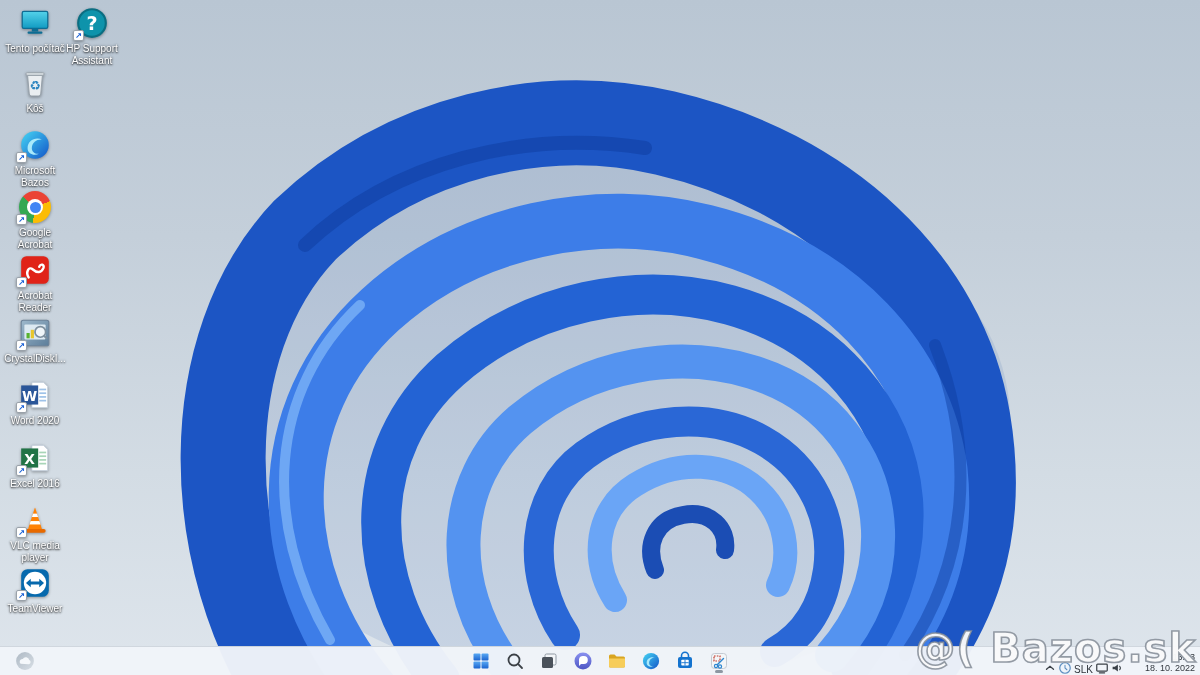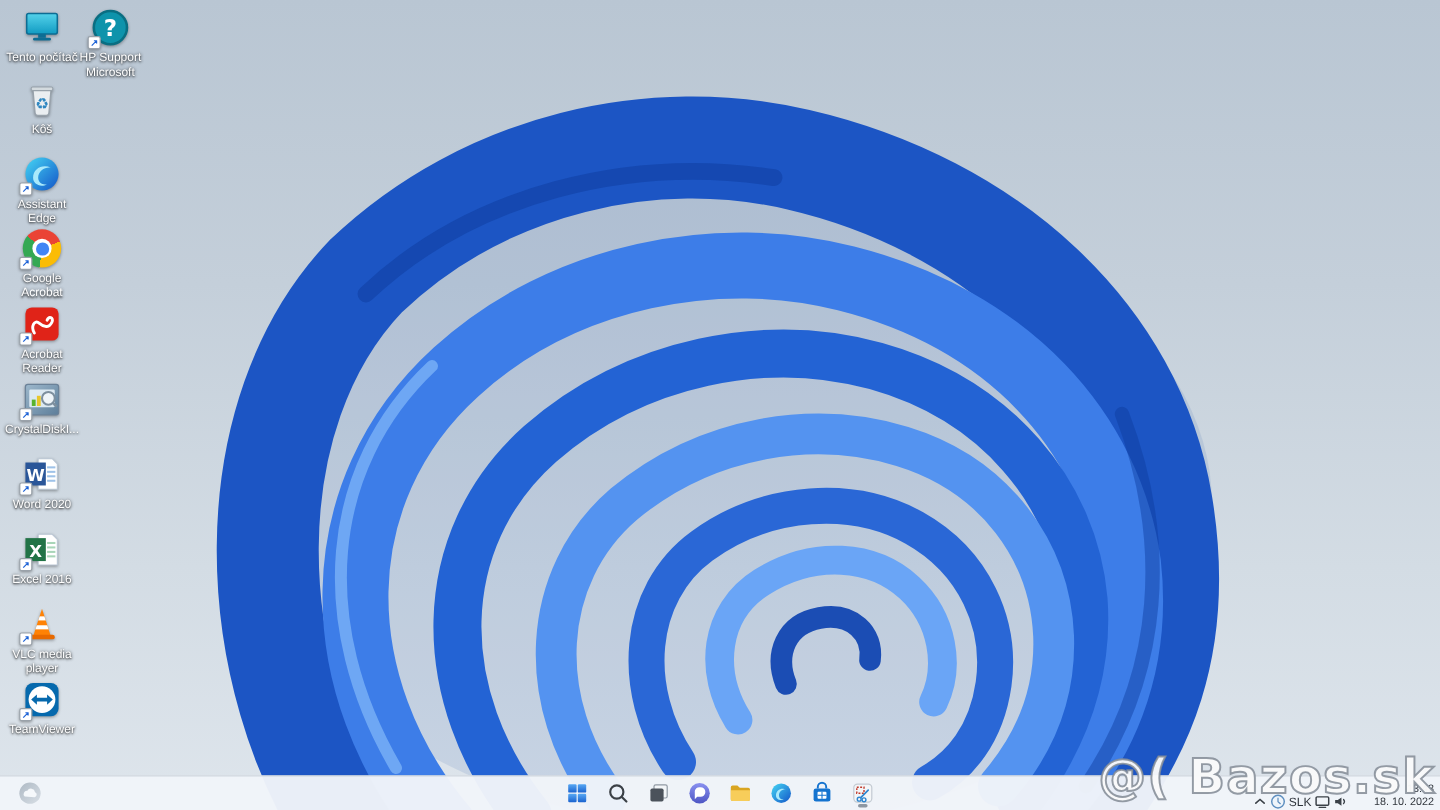--- a/index.html
+++ b/index.html
@@ -104,21 +104,21 @@
 </div>
 
 <div class="dicon" style="left:56px;top:6px;width:72px">
   <div class="ic">
     <svg viewBox="0 0 32 32">
         <circle cx="16" cy="16" r="13" fill="#0e93ab" stroke="#0a6e82" stroke-width="2"></circle>
         <text x="16" y="22.5" font-size="18" font-weight="bold" fill="#fff" text-anchor="middle" font-family="DejaVu Sans, sans-serif">?</text>
       </svg>
     <span class="sc">↗</span>
   </div>
-  <div class="lbl">HP Support Microsoft</div>
+  <div class="lbl">HP Support Assistant</div>
 </div>
 
 <div class="dicon" style="left:3px;top:66px">
   <div class="ic">
     <svg viewBox="0 0 32 32">
         <path d="M9 9 h14 l-1.6 17.5 a2 2 0 0 1 -2 1.8 h-6.8 a2 2 0 0 1 -2 -1.8 Z" fill="#eaeef1" stroke="#98a2ab" stroke-width="1"></path>
         <rect x="7.5" y="6.2" width="17" height="2.6" rx="1.2" fill="#d3dade" stroke="#98a2ab" stroke-width="0.8"></rect>
         <text x="16" y="23" font-size="12" fill="#2e86c0" text-anchor="middle" font-family="DejaVu Sans, sans-serif">♻</text>
       </svg>
   </div>
@@ -126,21 +126,21 @@
 </div>
 
 <div class="dicon" style="left:3px;top:128px">
   <div class="ic">
     <svg viewBox="0 0 32 32">
         <circle cx="16" cy="16" r="13" fill="url(#edgeG)"></circle>
         <path d="M9,19 C9,12 16,8 23,11 C19,10 13,13 13,19 C13,23 17,25 20,24 C15,27 9,24 9,19 Z" fill="#a9e9fb"></path>
       </svg>
     <span class="sc">↗</span>
   </div>
-  <div class="lbl">Assistant Edge</div>
+  <div class="lbl">Microsoft Bazos</div>
 </div>
 
 <div class="dicon" style="left:3px;top:190px">
   <div class="ic">
     <div class="chrome-ic">
         <span class="chrome-mid"></span>
         <span class="chrome-core"></span>
       </div>
     <span class="sc">↗</span>
   </div>

